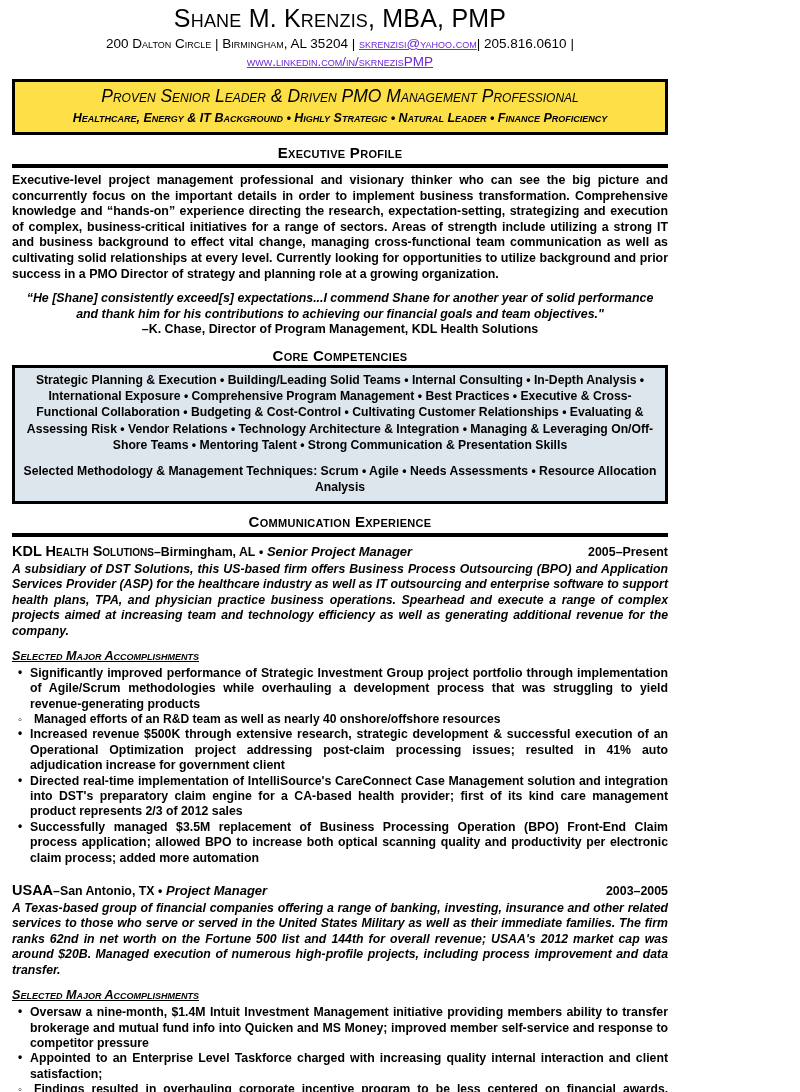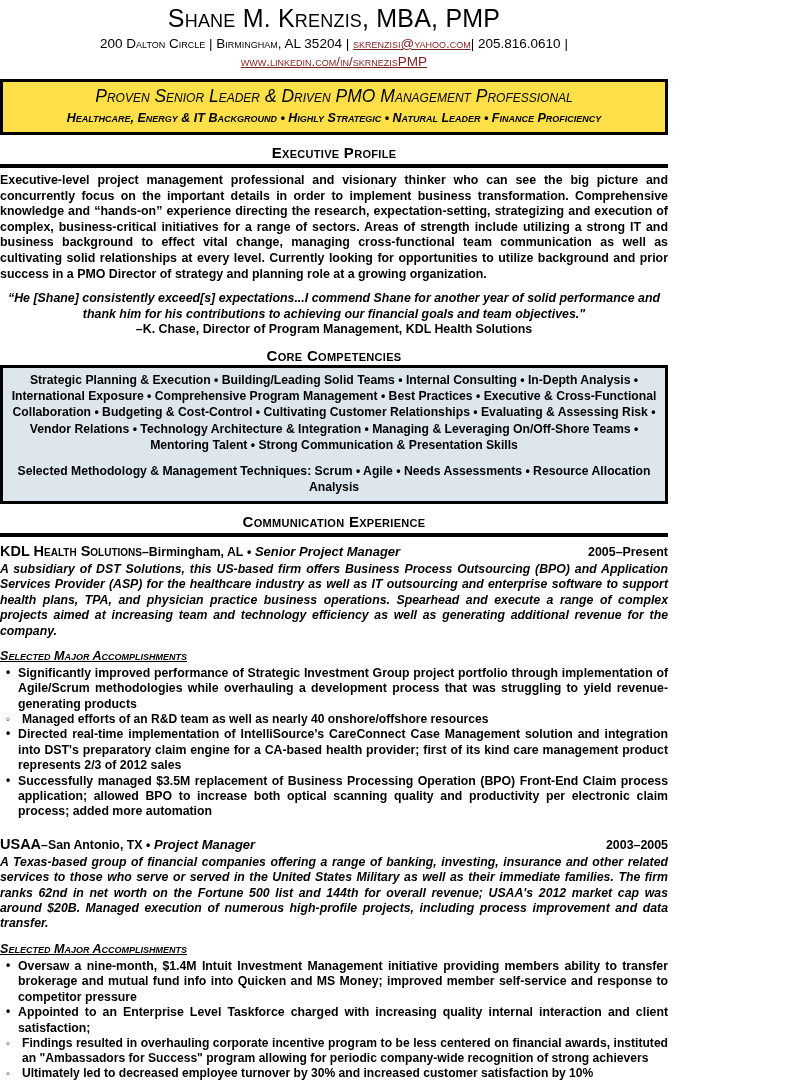--- a/index.html
+++ b/index.html
@@ -11,21 +11,21 @@
     width: 800px;
     height: 1092px;
     font-family: "Liberation Sans", sans-serif;
     color: #000000;
     overflow: hidden;
   }
   .page {
     width: 676px;
     height: 1092px;
     box-sizing: border-box;
-    padding: 2px 8px 0 0;
+    padding: 2px 8px 0 12px;
     position: relative;
   }
 
   
   .name {
     text-align: center;
     font-size: 25px;
     font-weight: 400;
     font-variant: small-caps;
     letter-spacing: 0.2px;
@@ -34,21 +34,21 @@
   }
   .contact {
     text-align: center;
     font-size: 13.5px;
     font-variant: small-caps;
     line-height: 17px;
     margin-top: 3px;
   }
   .contact .sep { font-variant: normal; }
   .link {
-    color: #7f1d1d;
+    color: #6d28d9;
     font-variant: small-caps;
   }
   .contact-line2 {
     text-align: center;
     font-size: 13.5px;
     line-height: 17px;
     margin-top: 1px;
   }
 
   
@@ -272,20 +272,21 @@
       </div>
       <div class="dates">2005–Present</div>
     </div>
     <div class="job-desc">A subsidiary of DST Solutions, this US-based firm offers Business Process Outsourcing (BPO) and Application Services Provider (ASP) for the healthcare industry as well as IT outsourcing and enterprise software to support health plans, TPA, and physician practice business operations. Spearhead and execute a range of complex projects aimed at increasing team and technology efficiency as well as generating additional revenue for the company.</div>
     <div class="sma">Selected Major Accomplishments</div>
     <ul class="bullets">
       <li>Significantly improved performance of Strategic Investment Group project portfolio through implementation of Agile/Scrum methodologies while overhauling a development process that was struggling to yield revenue-generating products</li>
       <ul class="sub indent-sub">
         <li>Managed efforts of an R&amp;D team as well as nearly 40 onshore/offshore resources</li>
       </ul>
+      <li>Increased revenue $500K through extensive research, strategic development &amp; successful execution of an Operational Optimization project addressing post-claim processing issues; resulted in 41% auto adjudication increase for government client</li>
       <li>Directed real-time implementation of IntelliSource's CareConnect Case Management solution and integration into DST's preparatory claim engine for a CA-based health provider; first of its kind care management product represents 2/3 of 2012 sales</li>
       <li>Successfully managed $3.5M replacement of Business Processing Operation (BPO) Front-End Claim process application; allowed BPO to increase both optical scanning quality and productivity per electronic claim process; added more automation</li>
     </ul>
   </div>
 
   <div class="job" style="margin-top:16px;">
     <div class="job-head">
       <div class="job-head-left">
         <span class="company">USAA</span><span class="loc">–San Antonio, TX</span>
         <span class="dot">•</span>

